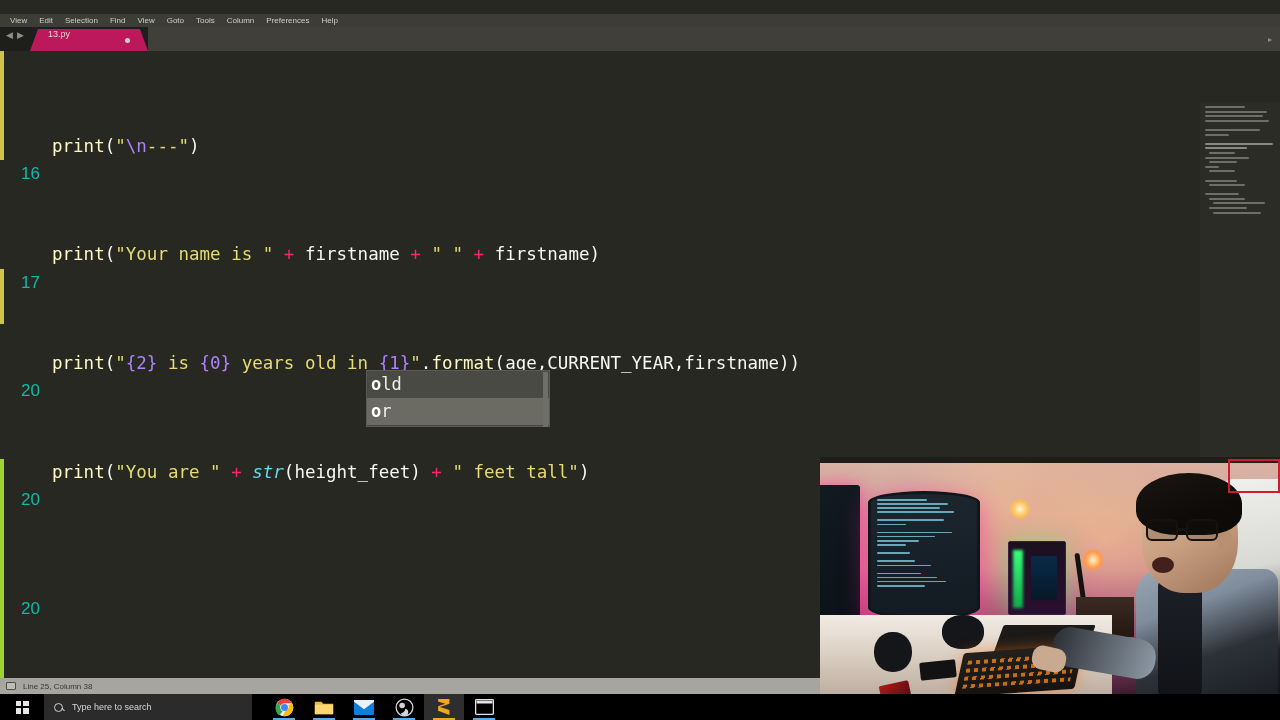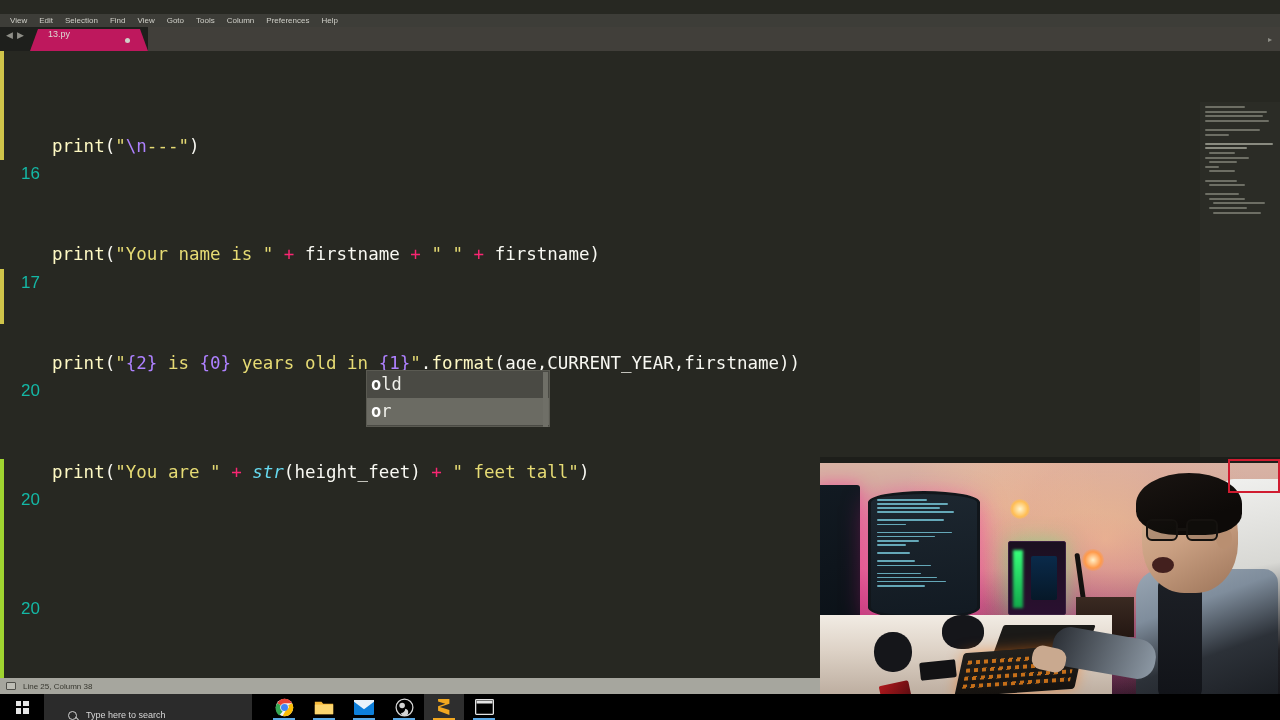--- a/index.html
+++ b/index.html
@@ -144,22 +144,22 @@
   }
   .start-btn {
     width:44px; height:26px; display:flex; align-items:center; justify-content:center;
   }
   .win-logo {
     width:13px; height:13px;
     display:grid; grid-template-columns:1fr 1fr; grid-template-rows:1fr 1fr; gap:1.5px;
   }
   .win-logo i { background:#e6e6e6; display:block; }
   .search-box {
-    width:208px; height:26px; background:#2b2b2b; display:flex; align-items:flex-end;
-    padding-left:24px; gap:9px;
+    width:208px; height:26px; background:#2b2b2b; display:flex; align-items:center;
+    padding-left:10px; gap:9px;
   }
   .search-ico {
     width:9px; height:9px; border:1.3px solid #d0d0d0; border-radius:50%;
     position:relative; flex:none;
   }
   .search-ico::after {
     content:""; position:absolute; width:4px; height:1.3px; background:#d0d0d0;
     transform:rotate(45deg); right:-3px; bottom:0px;
   }
   .search-ph { color:#d6d6d6; font-size:9px; font-family:"Liberation Sans", sans-serif; }

